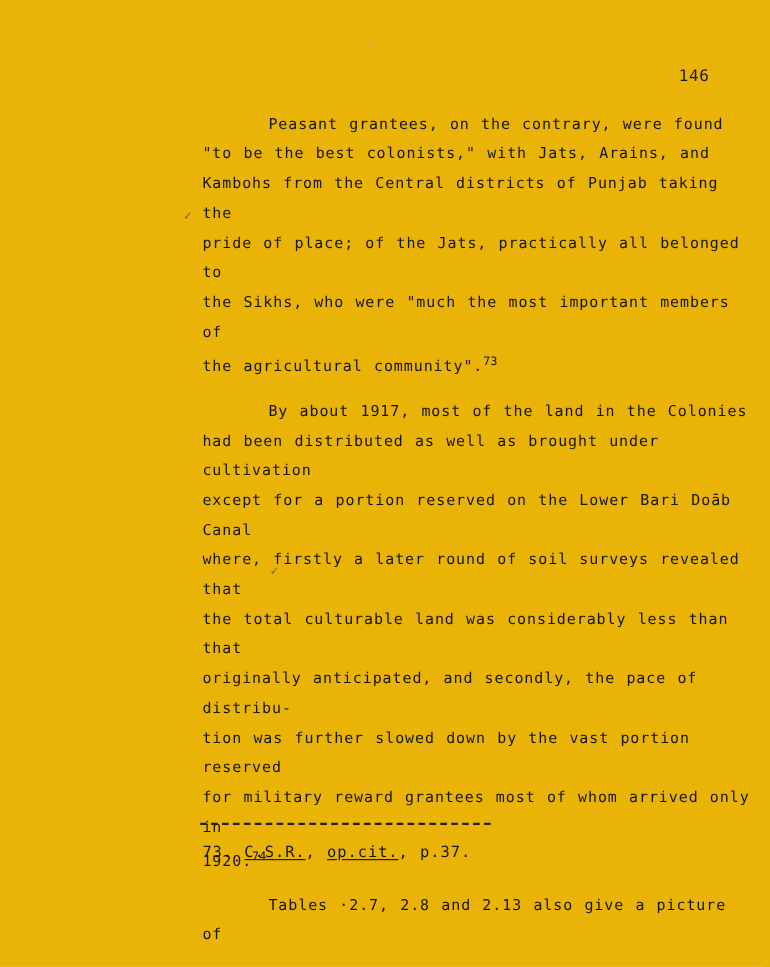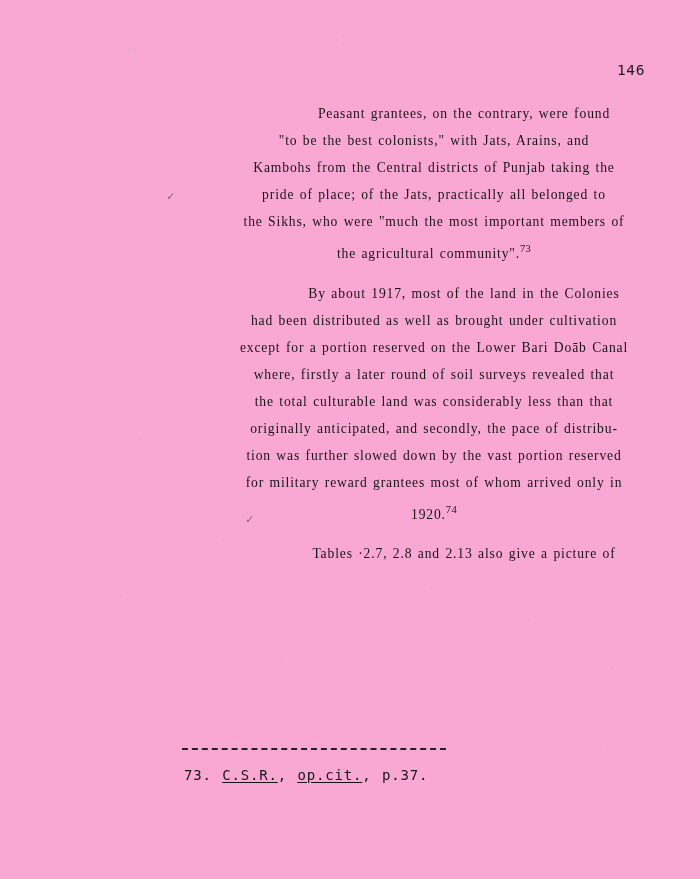--- a/index.html
+++ b/index.html
@@ -7,21 +7,21 @@
     padding: 0;
     background: #ffffff;
   }
   body {
     font-family: "DejaVu Sans Mono", monospace;
   }
   .page {
     position: relative;
     width: 700px;
     height: 879px;
-    background: #f9a8d4;
+    background: #eab308;
     overflow: hidden;
   }
   
   .speckles {
     position: absolute;
     inset: 0;
     pointer-events: none;
   }
   .speckle {
     position: absolute;
@@ -47,24 +47,23 @@
     left: 184px;
     width: 500px;
   }
 
   p.para {
     margin: 0 0 0 0;
     font-size: 13.6px;
     line-height: 27px;
     letter-spacing: .85px;
     color: #161616;
-    text-align: center;
+    text-align: left;
     white-space: pre-wrap;
     word-spacing: 1.2px;
-    font-family: Liberation Serif, serif;
   }
   p.para + p.para {
     margin-top: 13px;
   }
   .indent {
     display: inline-block;
     width: 60px;
   }
   sup.fn {
     font-size: 10.5px;

